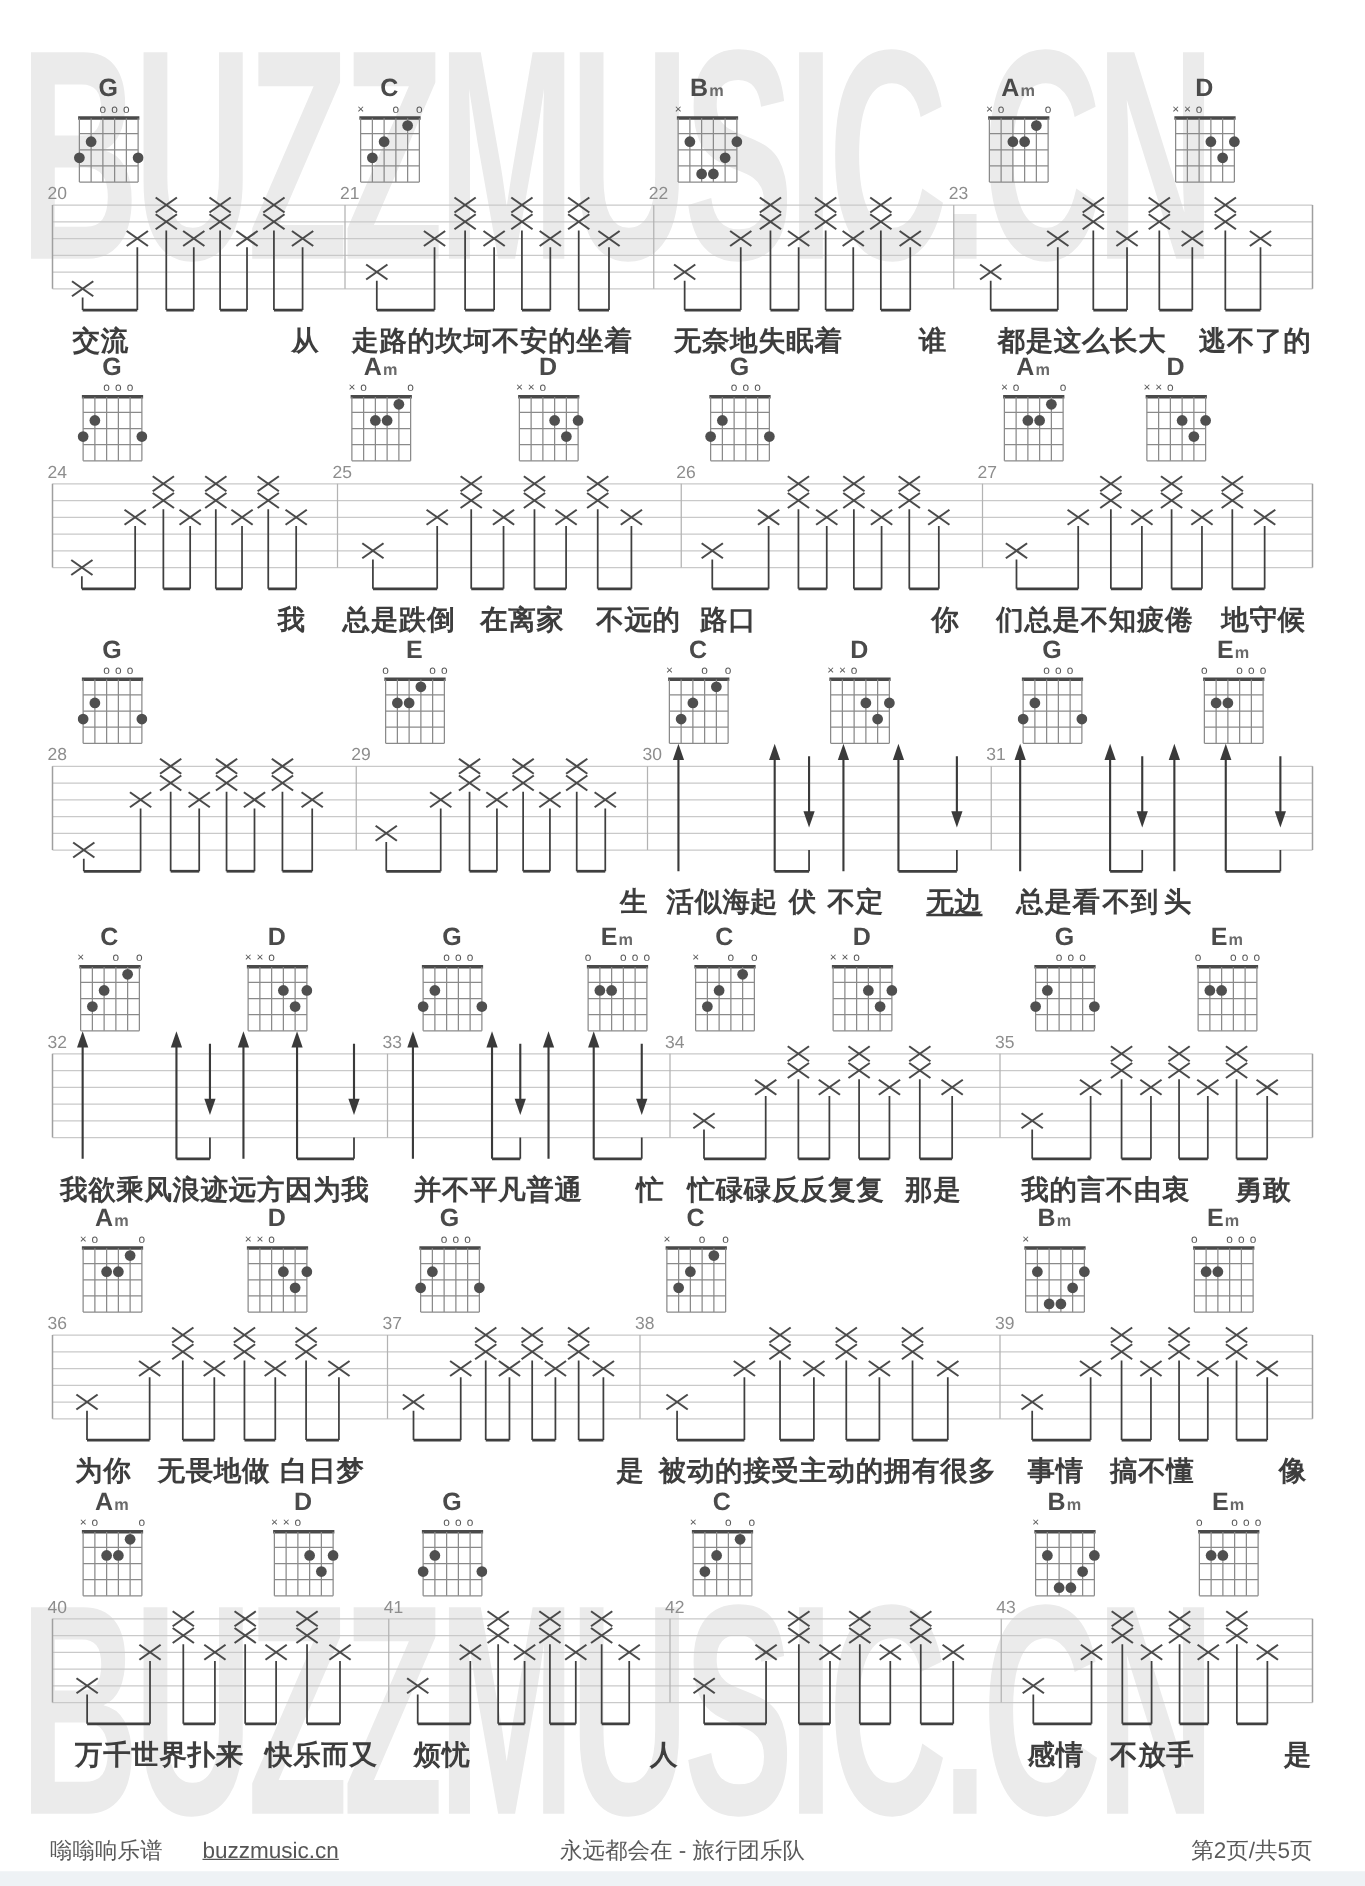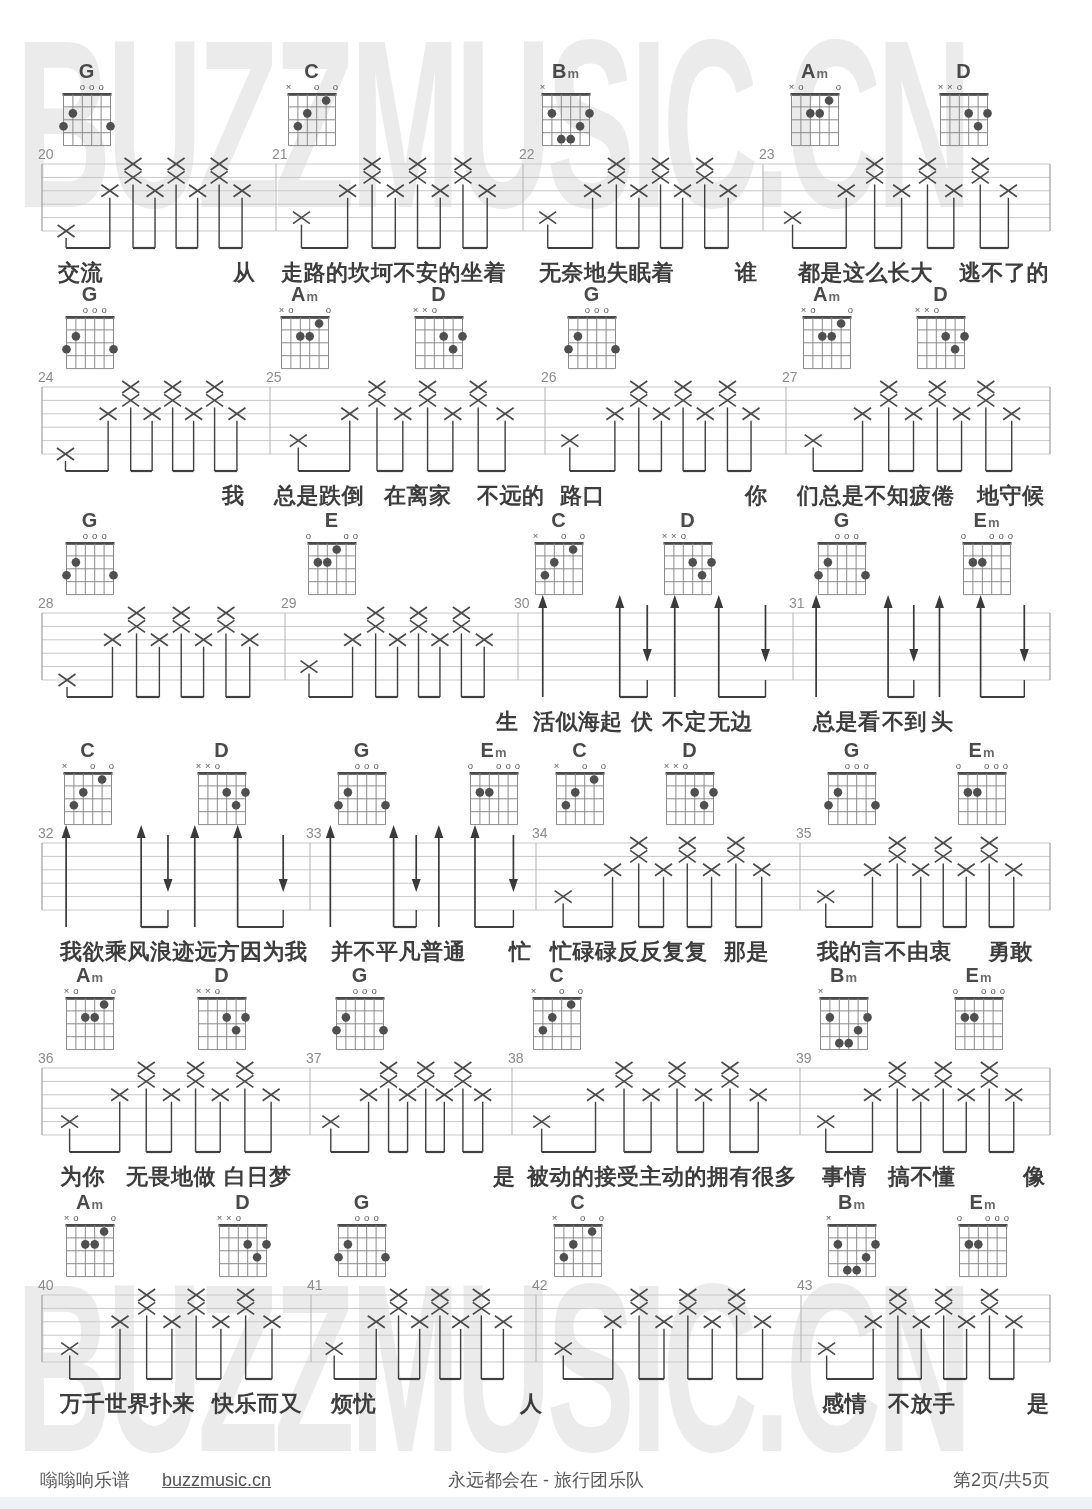--- a/index.html
+++ b/index.html
@@ -851,21 +851,21 @@
             <line x1="51.5" y1="12.5" x2="51.5" y2="63.6" stroke="#8a8a8a" stroke-width="1"></line>
             <circle cx="13.9" cy="31.35" r="4.3" fill="#4f4f4f"></circle>
             <circle cx="23.3" cy="31.35" r="4.3" fill="#4f4f4f"></circle>
           </svg>
         </div>
         <span class="lyric" style="left: 496px;">生</span>
         <span class="lyric" style="left: 533px;">活似海</span>
         <span class="lyric" style="left: 600px;">起</span>
         <span class="lyric" style="left: 631px;">伏</span>
         <span class="lyric" style="left: 662px;">不定</span>
-        <span class="lyric" style="left: 708px;">无边</span>
+        <span class="lyric" style="left: 741px; text-decoration: underline;">无边</span>
         <span class="lyric" style="left: 813px;">总是看</span>
         <span class="lyric" style="left: 882px;">不到</span>
         <span class="lyric" style="left: 931px;">头</span>
       </div>
       <div class="system" style="top: 734px;">
         <svg width="1092" height="232" class="staff">
           <line x1="42" y1="109" x2="1050" y2="109" stroke="#c9c9c9" stroke-width="1"></line>
           <line x1="42" y1="122.4" x2="1050" y2="122.4" stroke="#c9c9c9" stroke-width="1"></line>
           <line x1="42" y1="135.8" x2="1050" y2="135.8" stroke="#c9c9c9" stroke-width="1"></line>
           <line x1="42" y1="149.2" x2="1050" y2="149.2" stroke="#c9c9c9" stroke-width="1"></line>
@@ -1150,21 +1150,21 @@
             <line x1="4.5" y1="12.5" x2="4.5" y2="63.6" stroke="#8a8a8a" stroke-width="1"></line>
             <line x1="13.9" y1="12.5" x2="13.9" y2="63.6" stroke="#8a8a8a" stroke-width="1"></line>
             <line x1="23.3" y1="12.5" x2="23.3" y2="63.6" stroke="#8a8a8a" stroke-width="1"></line>
             <line x1="32.7" y1="12.5" x2="32.7" y2="63.6" stroke="#8a8a8a" stroke-width="1"></line>
             <line x1="42.1" y1="12.5" x2="42.1" y2="63.6" stroke="#8a8a8a" stroke-width="1"></line>
             <line x1="51.5" y1="12.5" x2="51.5" y2="63.6" stroke="#8a8a8a" stroke-width="1"></line>
             <circle cx="13.9" cy="31.35" r="4.3" fill="#4f4f4f"></circle>
             <circle cx="23.3" cy="31.35" r="4.3" fill="#4f4f4f"></circle>
           </svg>
         </div>
-        <span class="lyric" style="left: 60px;">我欲乘风浪迹远方因为我</span>
+        <span class="lyric" style="left: 48px;">我欲乘风浪迹远方因为我</span>
         <span class="lyric" style="left: 331px;">并不平凡普通</span>
         <span class="lyric" style="left: 509px;">忙</span>
         <span class="lyric" style="left: 550px;">忙碌碌反反复复</span>
         <span class="lyric" style="left: 724px;">那是</span>
         <span class="lyric" style="left: 817px;">我的言不由衷</span>
         <span class="lyric" style="left: 988px;">勇敢</span>
       </div>
       <div class="system" style="top: 959px;">
         <svg width="1092" height="232" class="staff">
           <line x1="42" y1="109" x2="1050" y2="109" stroke="#c9c9c9" stroke-width="1"></line>

